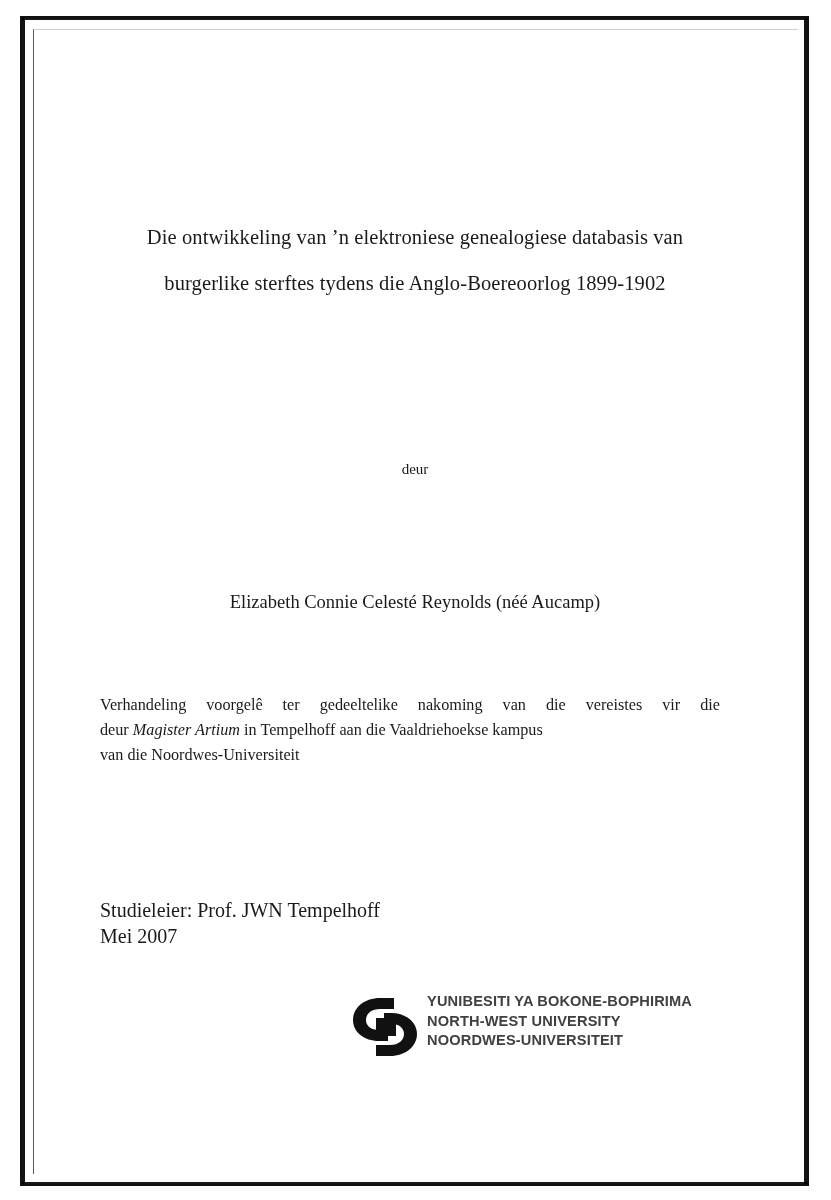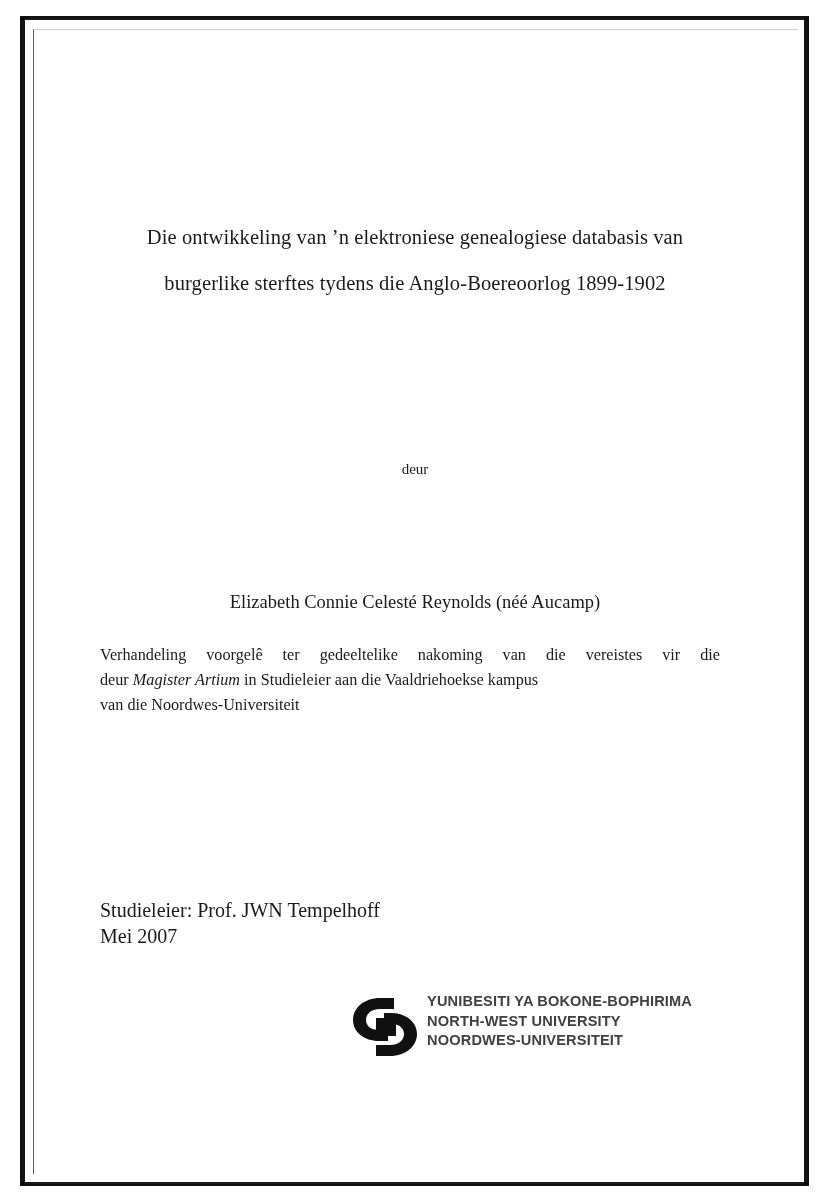--- a/index.html
+++ b/index.html
@@ -78,21 +78,21 @@
     top: 515px;
     left: 0;
     width: 630px;
     text-align: center;
     font-size: 18.5px;
     margin-top: 48px;
   }
 
   .abstract {
     position: absolute;
-    top: 614px;
+    top: 664px;
     left: 0;
     width: 620px;
     font-size: 16.2px;
     line-height: 25px;
     text-align: justify;
   }
   .abstract .ln {
     display: block;
   }
   .abstract .ln.j {
@@ -199,21 +199,21 @@
       <span class="title-line">Die ontwikkeling van ’n elektroniese genealogiese databasis van</span>
       <span class="title-line">burgerlike sterftes tydens die Anglo-Boereoorlog 1899-1902</span>
     </div>
 
     <div class="byword">deur</div>
 
     <div class="author">Elizabeth Connie Celesté Reynolds (néé Aucamp)</div>
 
     <div class="abstract">
       <span class="ln j">Verhandeling voorgelê ter gedeeltelike nakoming van die vereistes vir die</span>
-      <span class="ln"><span>deur </span><em>Magister Artium</em><span> in Studieleier aan die Vaaldriehoekse kampus</span></span>
+      <span class="ln"><span>deur </span><em>Magister Artium</em><span> in Tempelhoff aan die Vaaldriehoekse kampus</span></span>
       <span class="ln">van die Noordwes-Universiteit</span>
     </div>
 
     <div class="supervisor">
       <span class="ln">Studieleier: Prof. JWN Tempelhoff</span>
       <span class="ln">Mei 2007</span>
     </div>
 
     <div class="logo-wrap">
       <svg class="logo-mark" viewBox="0 0 70 62">

